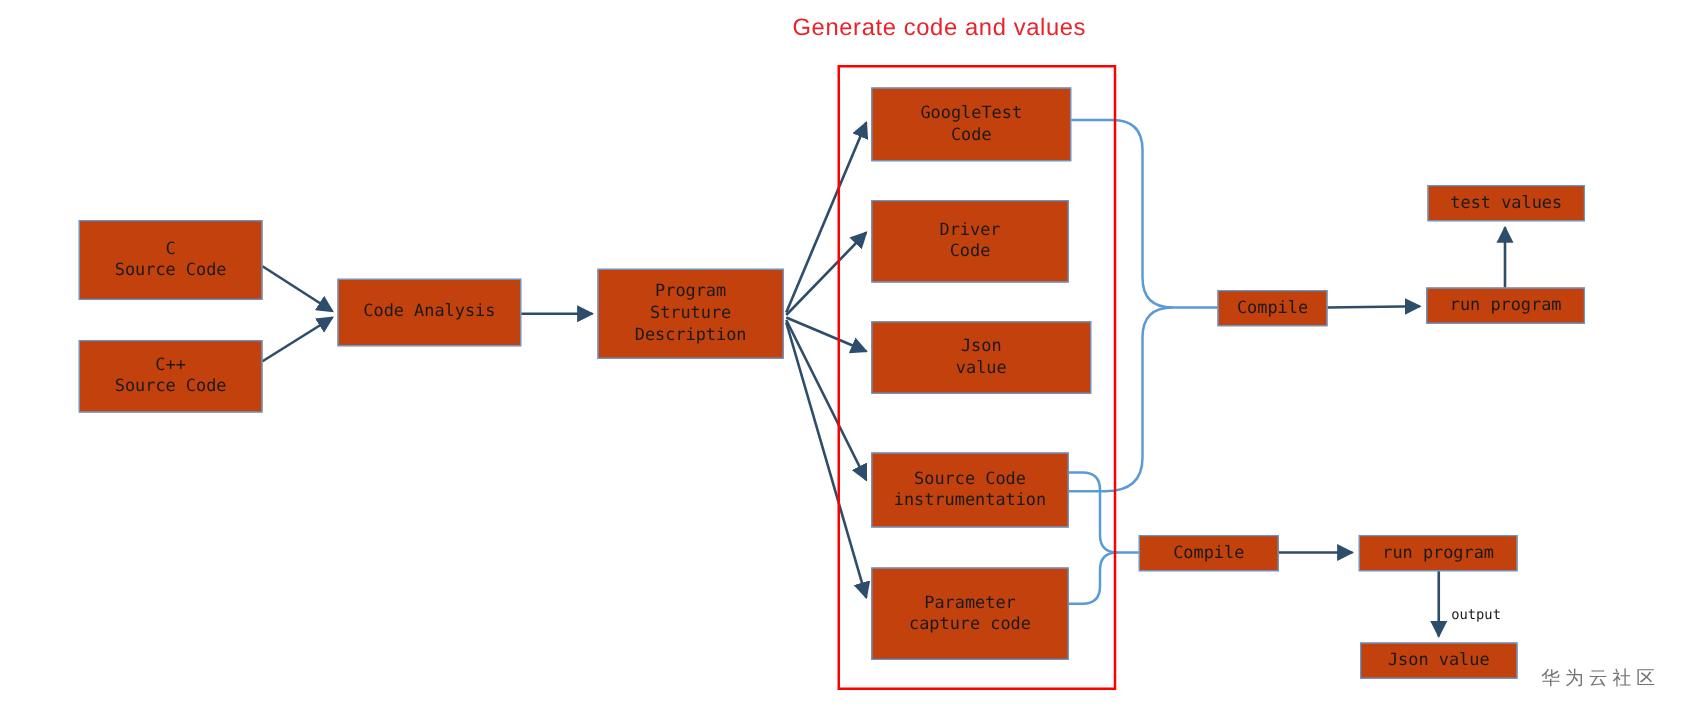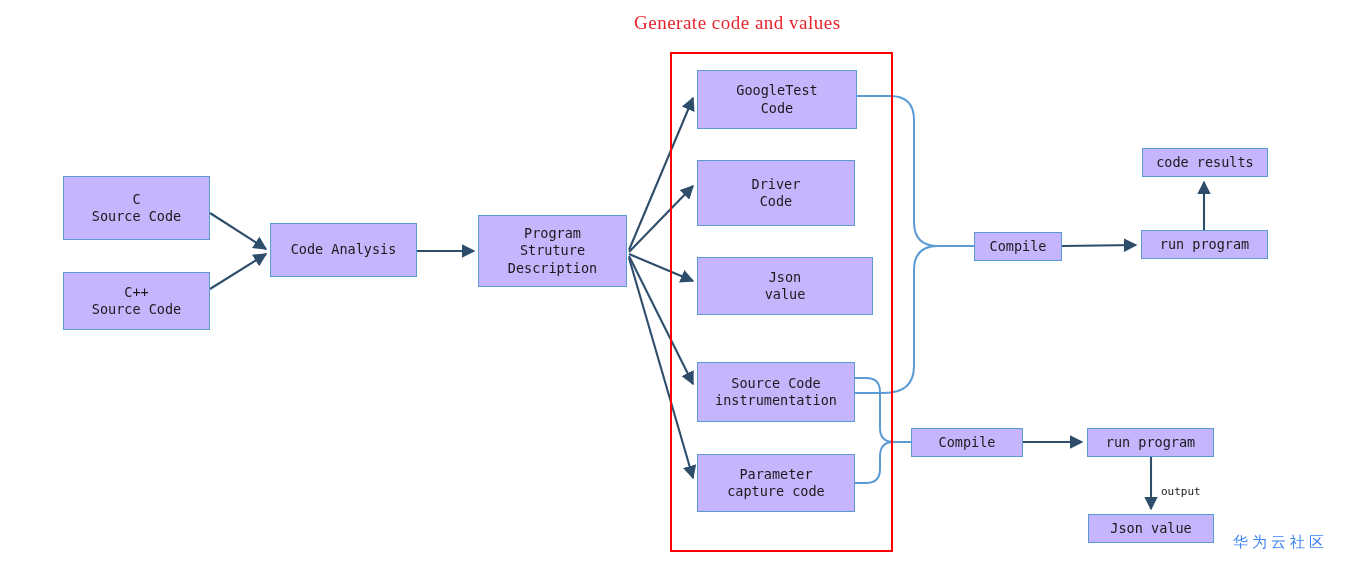--- a/index.html
+++ b/index.html
@@ -20,56 +20,56 @@
     left: 0;
     top: 0;
     width: 1351px;
     height: 568px;
     pointer-events: none;
   }
   .node {
     position: absolute;
     box-sizing: border-box;
     border: 1.6px solid #5b9bd5;
-    background: #c4b5fd;
+    background: #c2410c;
     color: #1a1a1a;
     display: flex;
     align-items: center;
     justify-content: center;
     text-align: center;
     line-height: 1.28;
     font-family: "DejaVu Sans Mono", "Liberation Mono", monospace;
     font-size: 13.5px;
     white-space: pre-line;
     letter-spacing: 0px;
   }
   .group-box {
     position: absolute;
     box-sizing: border-box;
     border: 2px solid #ff0000;
     background: transparent;
   }
   .title {
     position: absolute;
     color: #e8232a;
-    font-family: Liberation Serif, serif;
+    font-family: Liberation Sans, sans-serif;
     font-size: 19px;
     white-space: nowrap;
     letter-spacing: 0.5px;
   }
   .edge-label {
     position: absolute;
     color: #1a1a1a;
     font-family: "DejaVu Sans Mono", "Liberation Mono", monospace;
     font-size: 11px;
     white-space: nowrap;
   }
   .watermark {
     position: absolute;
-    color: #3b82f6;
+    color: #737373;
     font-family: "DejaVu Sans", "Liberation Sans", sans-serif;
     font-size: 15px;
     letter-spacing: 4px;
     white-space: nowrap;
   }
 </style>
 </head>
 <body>
 
 <div id="canvas">
@@ -137,28 +137,28 @@
 
   <div class="node" style="left:697px; top:160px; width:158px; height:66px;">Driver
 Code</div>
 
   <div class="node" style="left:697px; top:257px; width:176px; height:58px;">Json
 value</div>
 
   <div class="node" style="left:697px; top:362px; width:158px; height:60px;">Source Code
 instrumentation</div>
 
-  <div class="node" style="left:697px; top:454px; width:158px; height:58px;">Parameter
+  <div class="node" style="left:697px; top:454px; width:158px; height:74px;">Parameter
 capture code</div>
 
   <div class="node" style="left:974px; top:232px; width:88px; height:29px;">Compile</div>
 
   <div class="node" style="left:1141px; top:230px; width:127px; height:29px;">run program</div>
 
-  <div class="node" style="left:1142px; top:148px; width:126px; height:29px;">code results</div>
+  <div class="node" style="left:1142px; top:148px; width:126px; height:29px;">test values</div>
 
   <div class="node" style="left:911px; top:428px; width:112px; height:29px;">Compile</div>
 
   <div class="node" style="left:1087px; top:428px; width:127px; height:29px;">run program</div>
 
   <div class="node" style="left:1088px; top:514px; width:126px; height:29px;">Json value</div>
 
   <div class="edge-label" style="left:1161px; top:485px;">output</div>
 
   <div class="watermark" style="left:1233px; top:533px;">华为云社区</div>

